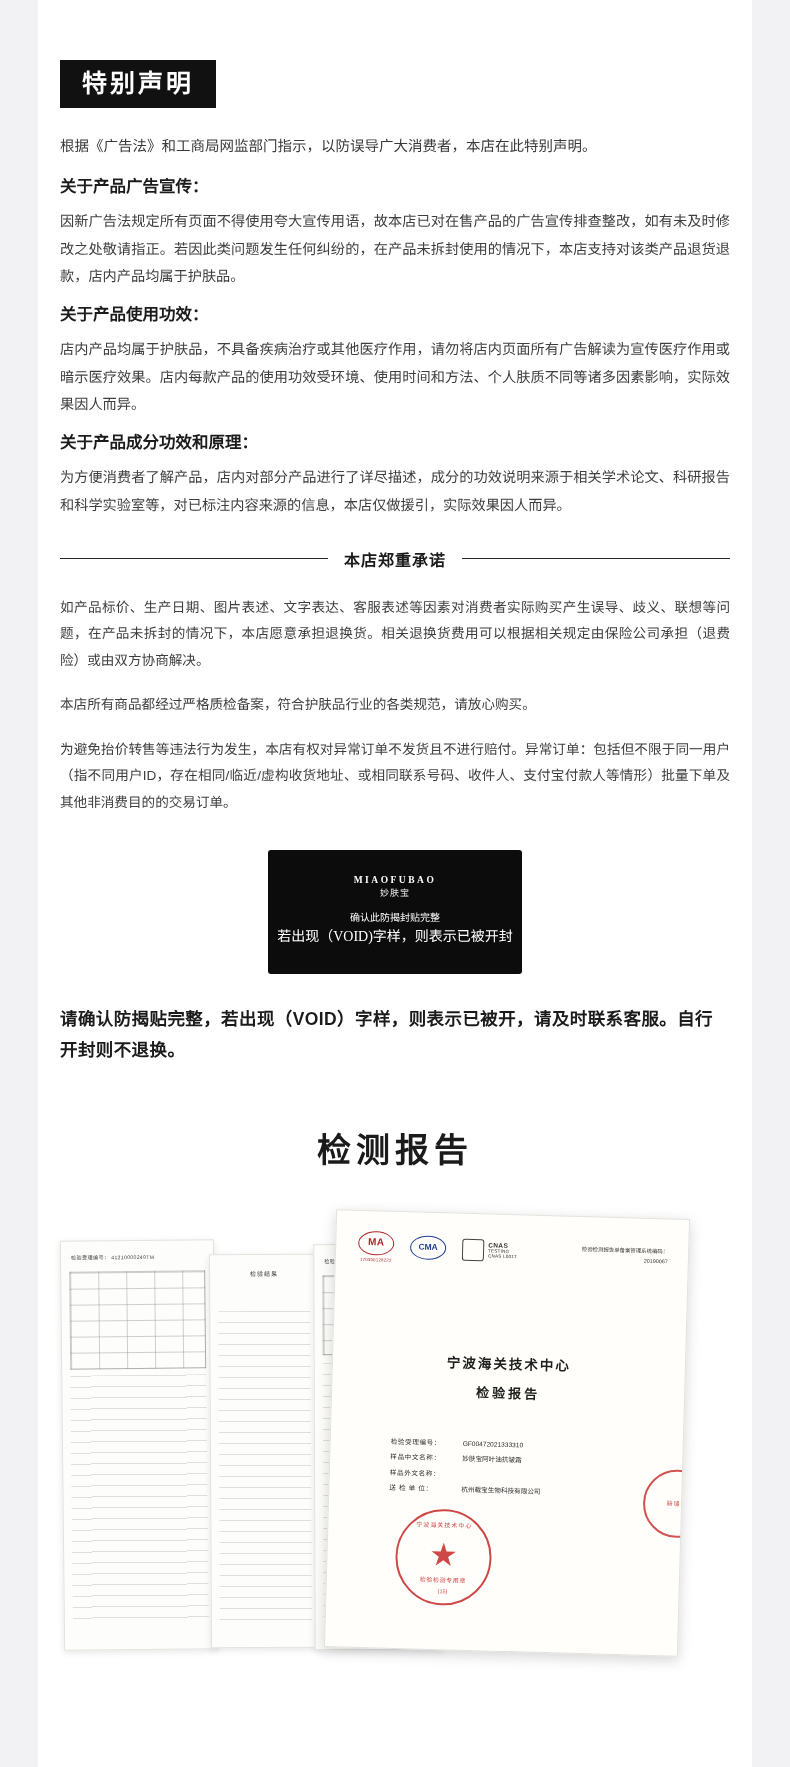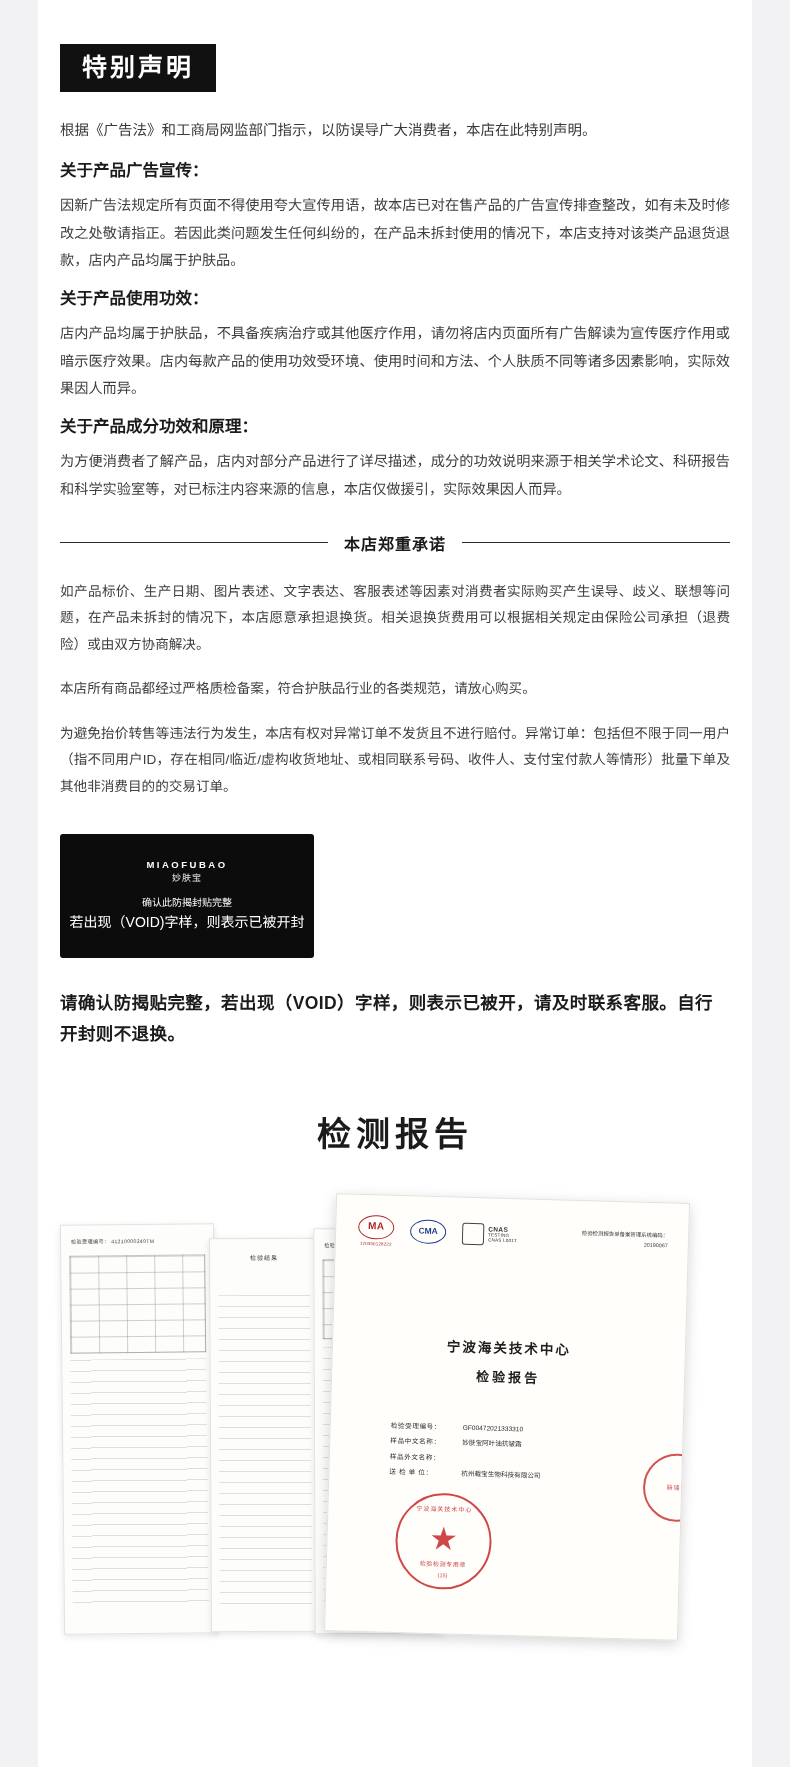--- a/index.html
+++ b/index.html
@@ -15,21 +15,21 @@
   }
   .page {
     position: relative;
     width: 790px;
     min-height: 1767px;
     background: linear-gradient(to right, #f2f2f4 0px, #f2f2f4 38px, #ffffff 38px, #ffffff 752px, #f2f2f4 752px, #f2f2f4 790px);
     box-sizing: border-box;
     overflow: hidden;
   }
   .content {
-    padding: 0 60px;
+    padding: 16px 60px;
     box-sizing: border-box;
   }
 
   
   .banner-wrap {
     padding-top: 44px;
   }
   .banner {
     display: inline-block;
     background: #111111;
@@ -88,22 +88,23 @@
     font-size: 13.6px;
     line-height: 1.95;
     color: #3e3e3e;
     margin: 0 0 18px 0;
     text-align: justify;
   }
 
   
   .seal-wrap {
     display: flex;
-    justify-content: flex-start;
+    justify-content: center;
     margin: 34px 0 0 0;
+    font-family: Liberation Serif, serif;
   }
   .seal {
     width: 254px;
     height: 124px;
     background: #0c0c0c;
     border-radius: 3px;
     color: #fff;
     display: flex;
     flex-direction: column;
     align-items: center;

